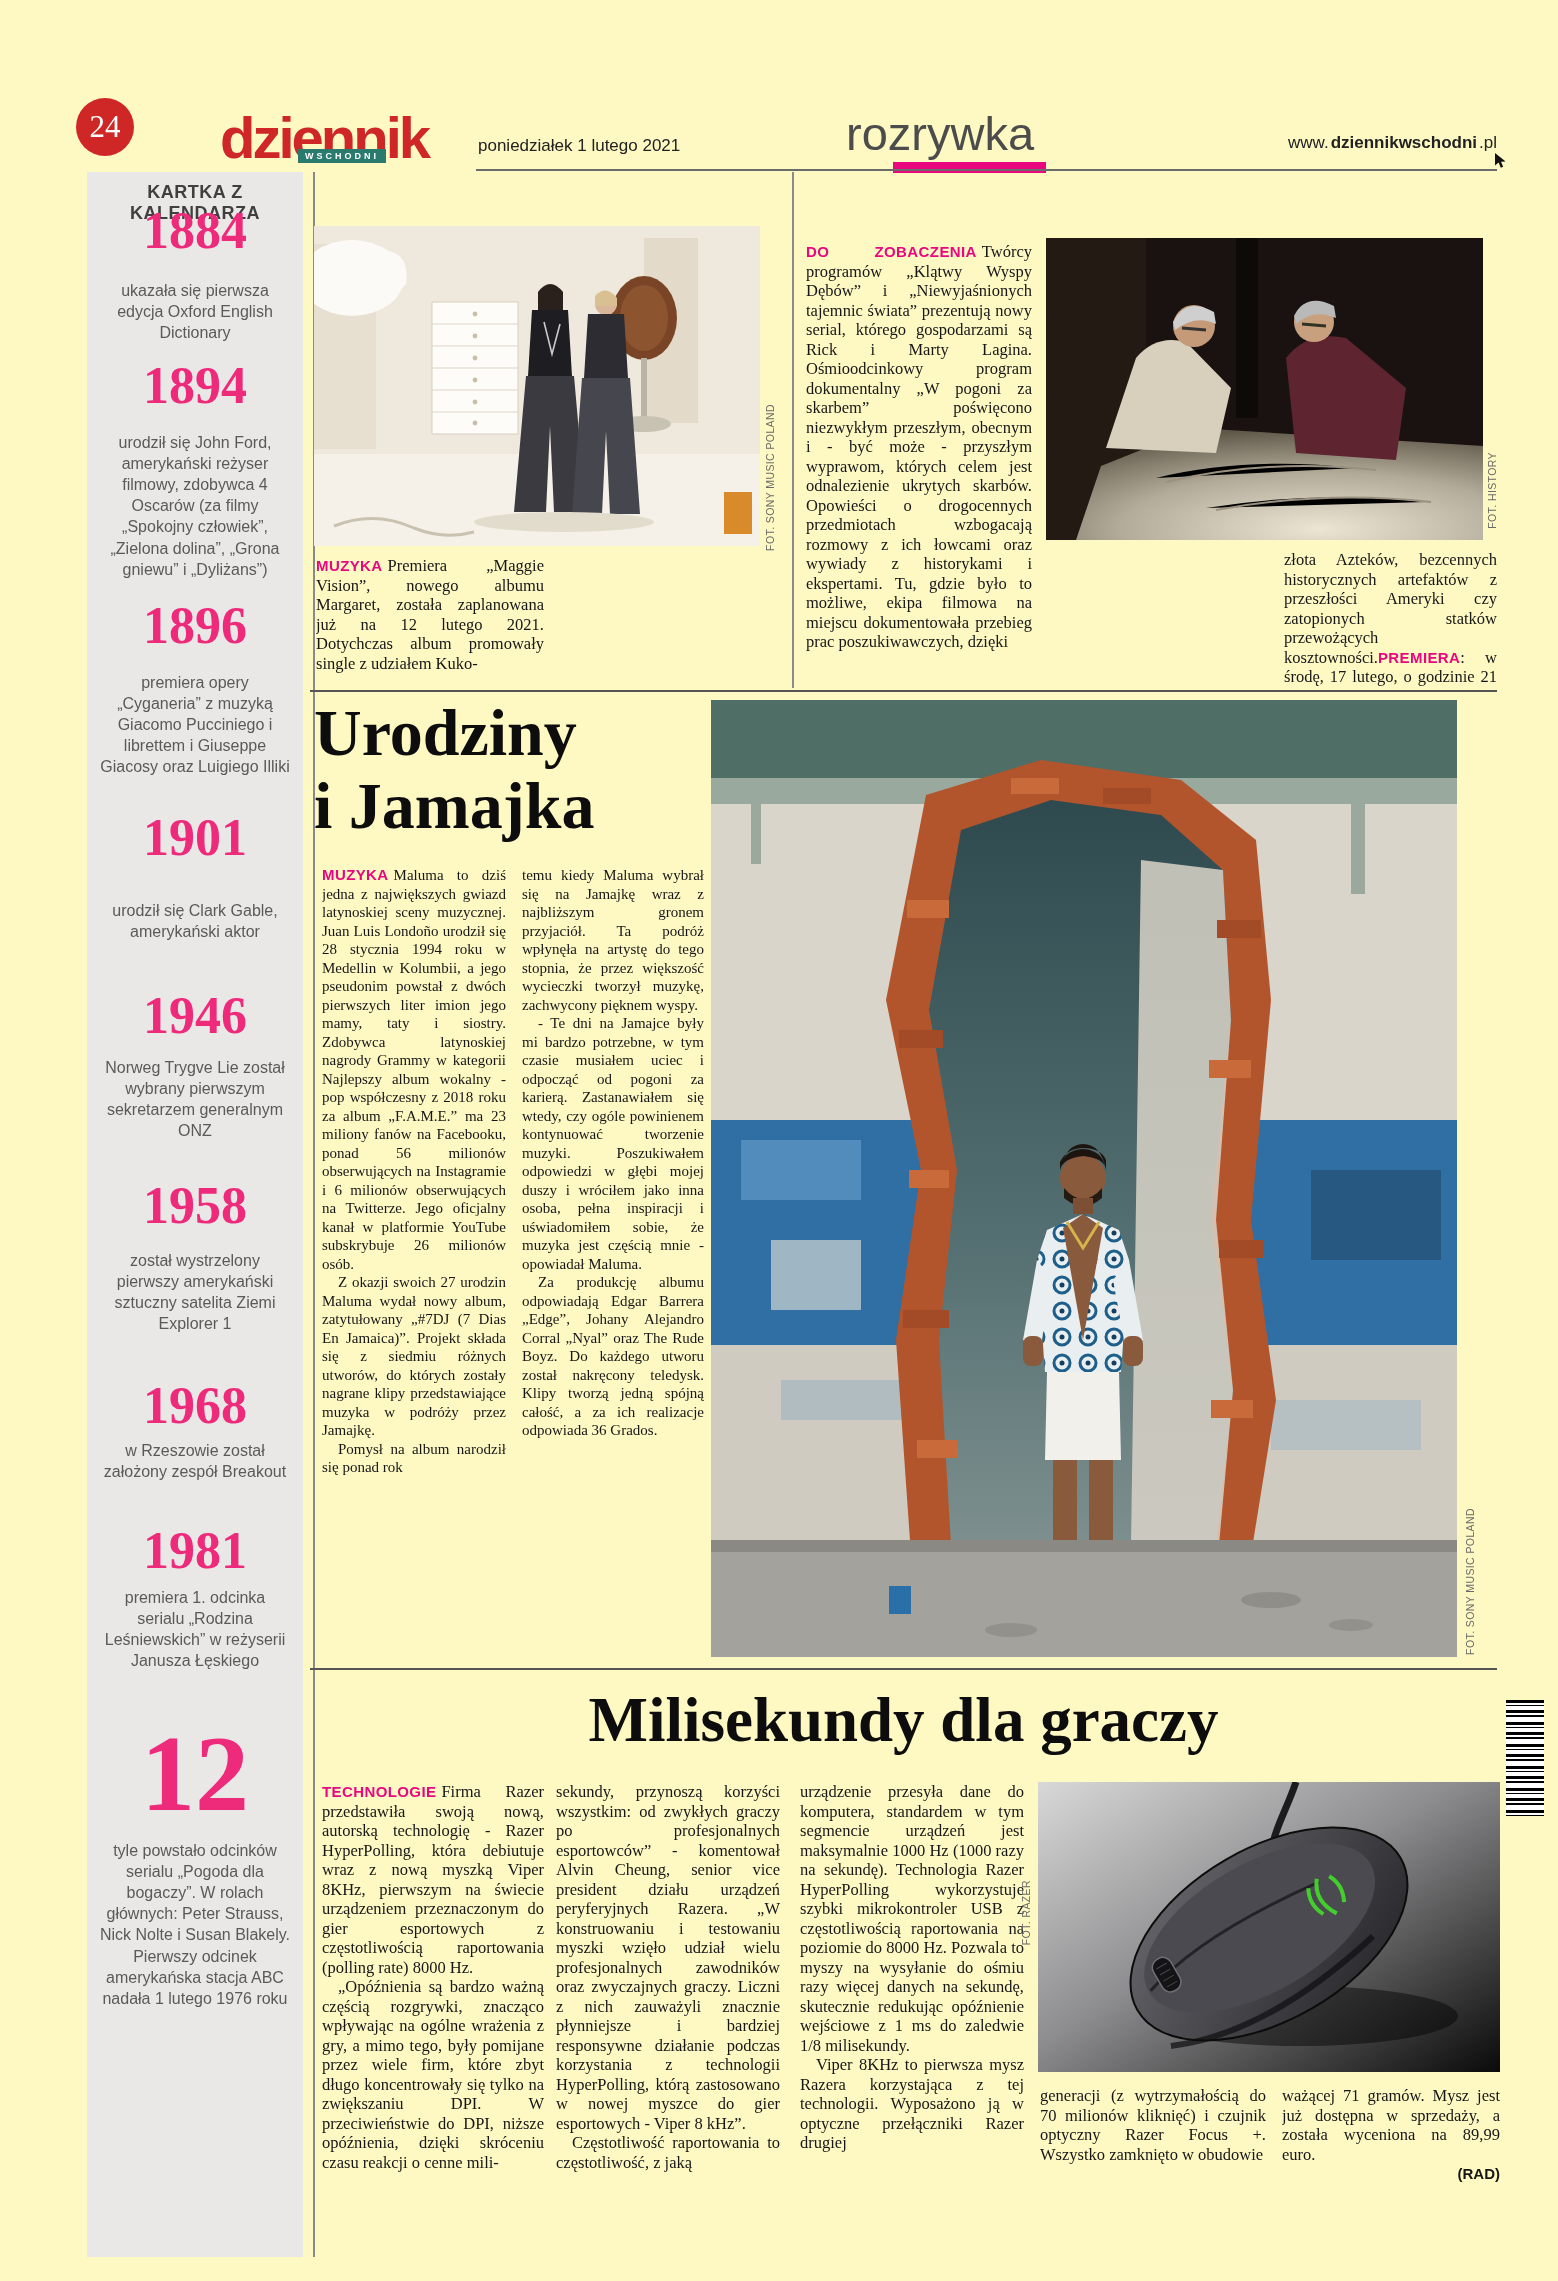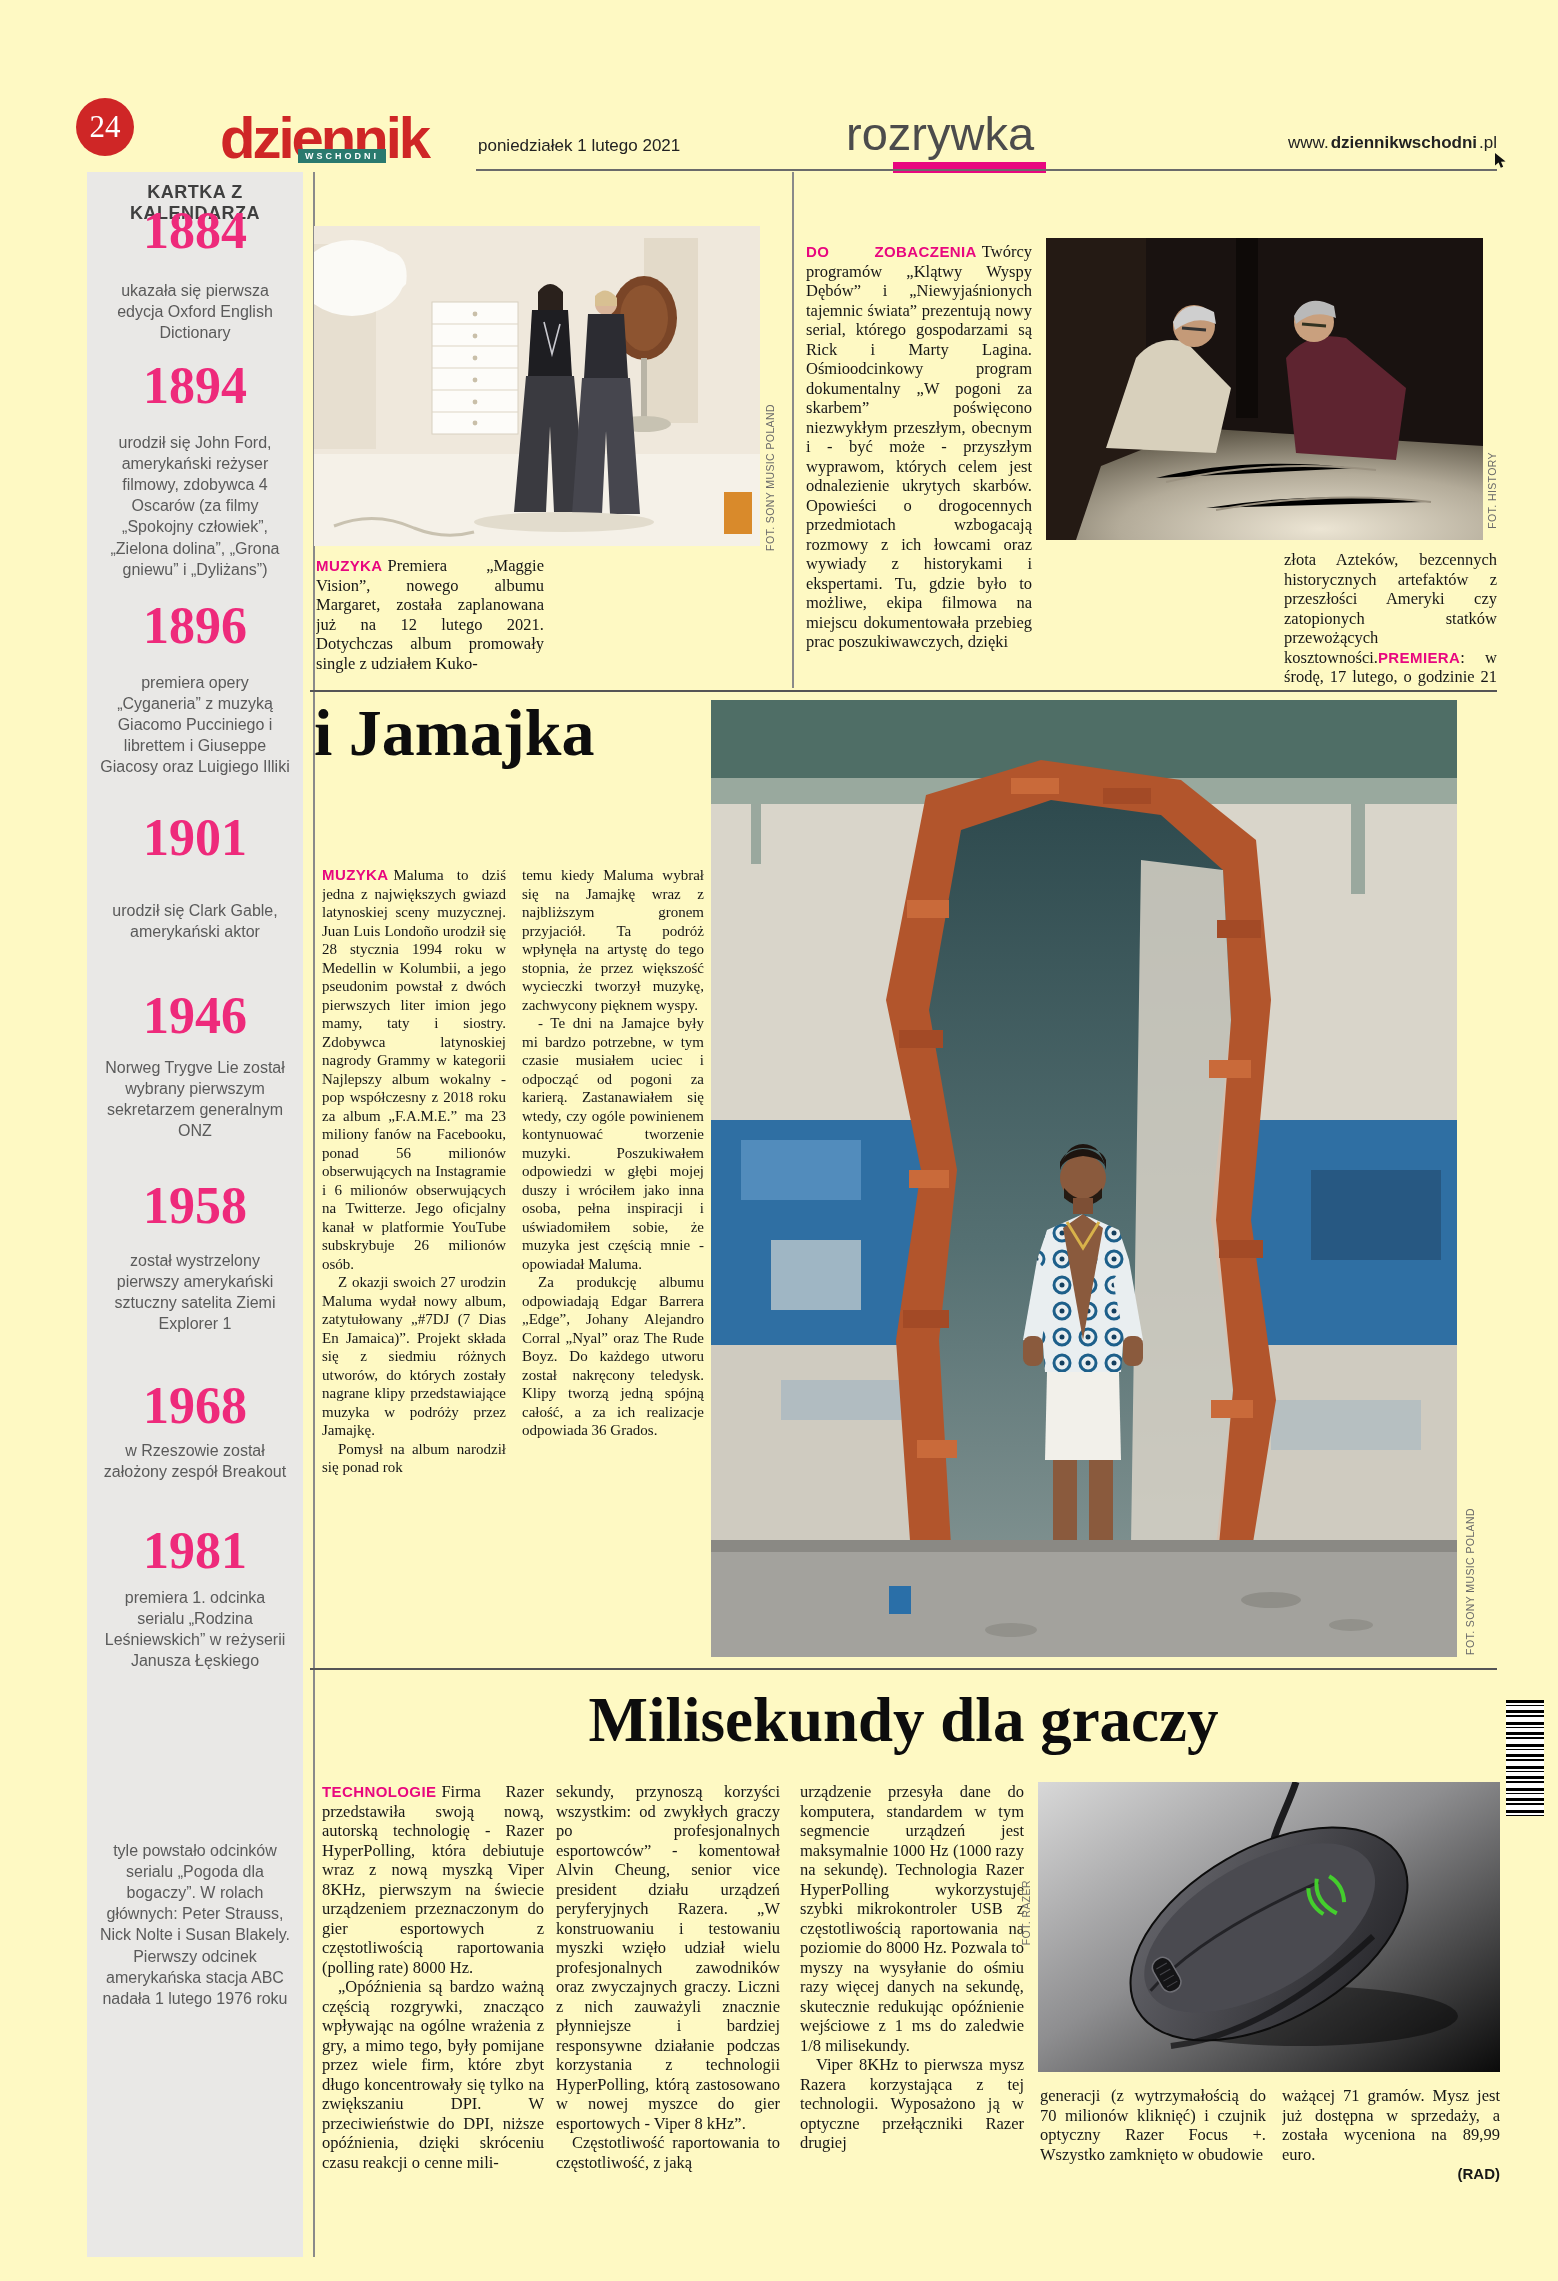--- a/index.html
+++ b/index.html
@@ -104,20 +104,21 @@
 
     <div class="cal-year" style="top:1008px">1958</div>
     <div class="cal-text" style="top:1078px">został wystrzelony pierwszy amerykański sztuczny satelita Ziemi Explorer 1</div>
 
     <div class="cal-year" style="top:1208px">1968</div>
     <div class="cal-text" style="top:1268px">w Rzeszowie został założony zespół Breakout</div>
 
     <div class="cal-year" style="top:1353px">1981</div>
     <div class="cal-text" style="top:1415px">premiera 1. odcinka serialu „Rodzina Leśniewskich” w reżyserii Janusza Łęskiego</div>
 
+    <div class="cal-year cal-year-big" style="top:1548px">12</div>
     <div class="cal-text" style="top:1668px">tyle powstało odcinków serialu „Pogoda dla bogaczy”. W rolach głównych: Peter Strauss, Nick Nolte i Susan Blakely. Pierwszy odcinek amerykańska stacja ABC nadała 1 lutego 1976 roku</div>
   </div>
 
 
   <svg class="photo" style="left:314px;top:226px;" width="446" height="320" viewBox="0 0 446 320">
     <rect width="446" height="320" fill="#efe8dc"></rect>
     <rect y="228" width="446" height="92" fill="#f5f1e8"></rect>
     <rect x="0" y="18" width="62" height="205" fill="#e7dfd0"></rect>
     <rect x="330" y="12" width="54" height="185" fill="#e3dac9"></rect>
     <g>
@@ -200,20 +201,21 @@
       <line x1="256" y1="86" x2="280" y2="88" stroke="#332" stroke-width="3"></line>
     </g>
   </svg>
   <div class="credit" style="left:1486px;top:452px;">FOT. HISTORY</div>
 
   <div class="col" style="left:1284px;top:550px;width:213px;height:136px;">
     <p><span>złota Azteków, bezcennych historycznych artefaktów z przeszłości Ameryki czy zatopionych statków przewożących kosztowności.</span><span class="kicker-inline">PREMIERA</span><span>: w środę, 17 lutego, o godzinie 21 na History.</span></p>
   </div>
 
   <h1 class="art-title" style="left:314px;top:696px;width:420px;font-size:66px;line-height:73px;text-align:left;margin:0;">
+    <span style="display:block">Urodziny</span>
     <span style="display:block">i Jamajka</span>
   </h1>
 
   <div class="col ucol" style="left:322px;top:866px;width:184px;height:788px;">
     <p><span class="kicker">MUZYKA</span><span>Maluma to dziś jedna z największych gwiazd latynoskiej sceny muzycznej. Juan Luis Londoño urodził się 28 stycznia 1994 roku w Medellin w Kolumbii, a jego pseudonim powstał z dwóch pierwszych liter imion jego mamy, taty i siostry. Zdobywca latynoskiej nagrody Grammy w kategorii Najlepszy album wokalny - pop współczesny z 2018 roku za album „F.A.M.E.” ma 23 miliony fanów na Facebooku, ponad 56 milionów obserwujących na Instagramie i 6 milionów obserwujących na Twitterze. Jego oficjalny kanał w platformie YouTube subskrybuje 26 milionów osób.</span></p>
     <p>Z okazji swoich 27 urodzin Maluma wydał nowy album, zatytułowany „#7DJ (7 Dias En Jamaica)”. Projekt składa się z siedmiu różnych utworów, do których zostały nagrane klipy przedstawiające muzyka w podróży przez Jamajkę.</p>
     <p>Pomysł na album narodził się ponad rok</p>
   </div>
   <div class="col ucol" style="left:522px;top:866px;width:182px;height:788px;">
     <p>temu kiedy Maluma wybrał się na Jamajkę wraz z najbliższym gronem przyjaciół. Ta podróż wpłynęła na artystę do tego stopnia, że przez większość wycieczki tworzył muzykę, zachwycony pięknem wyspy.</p>

